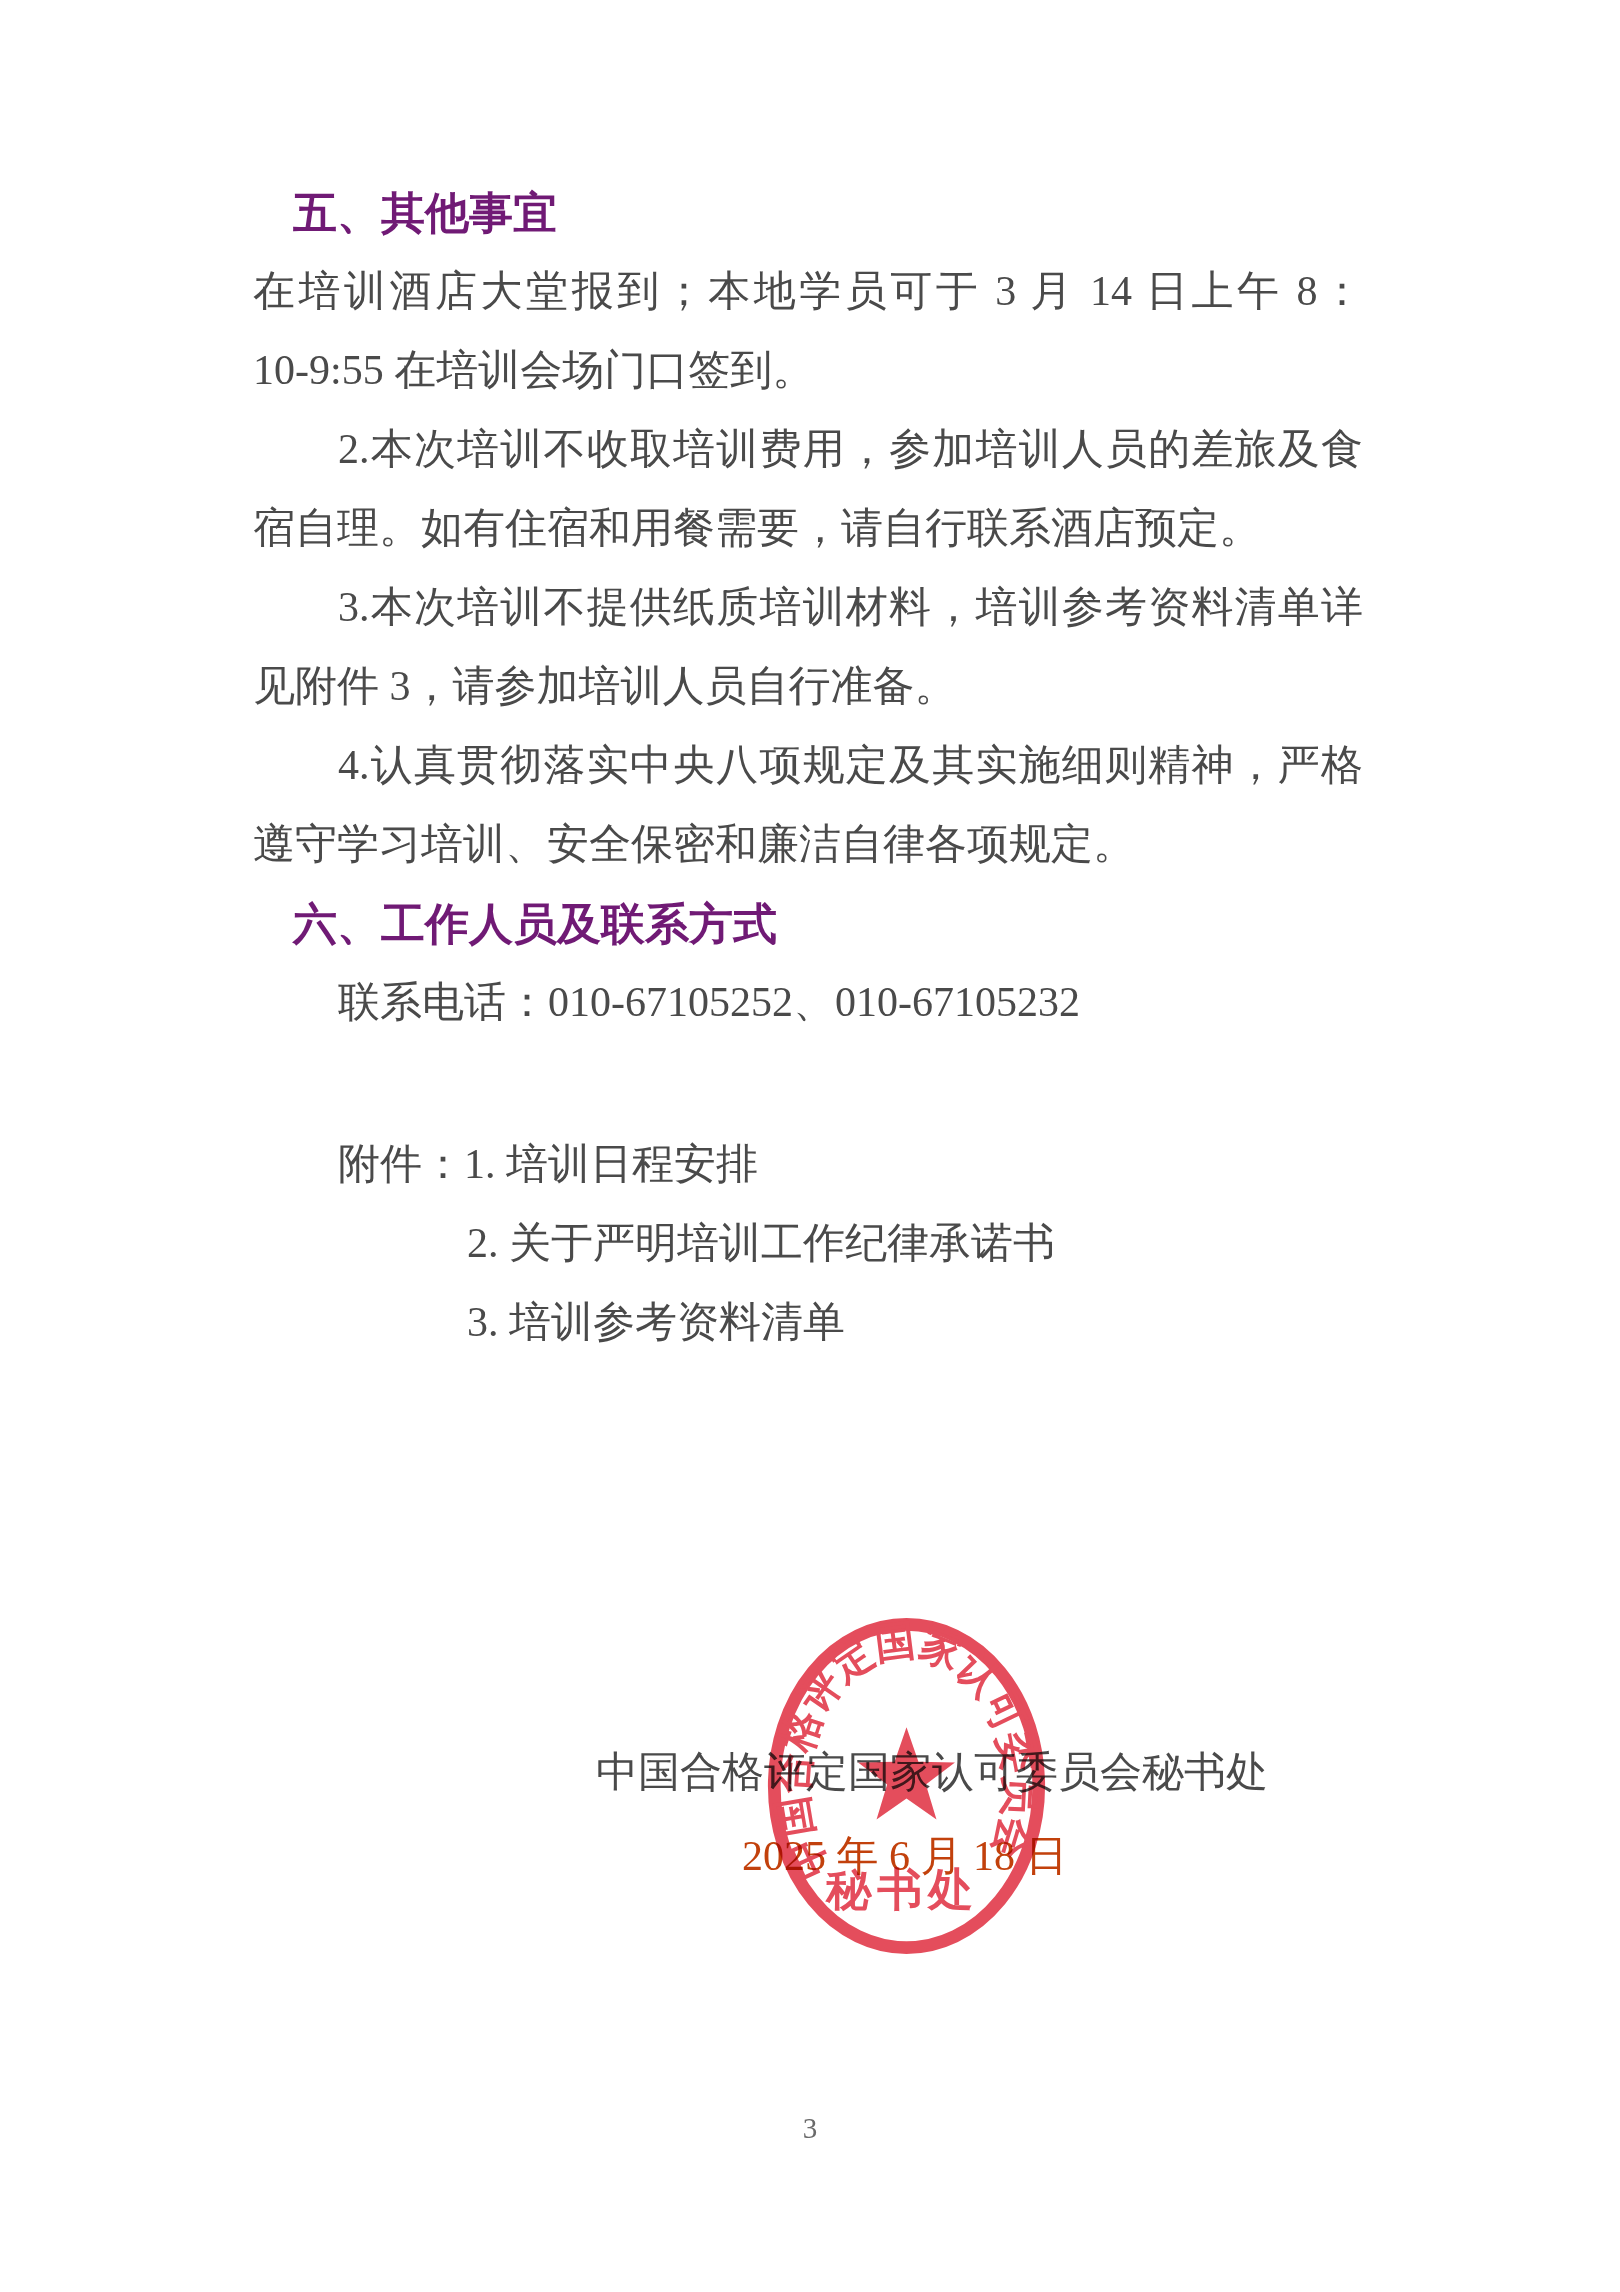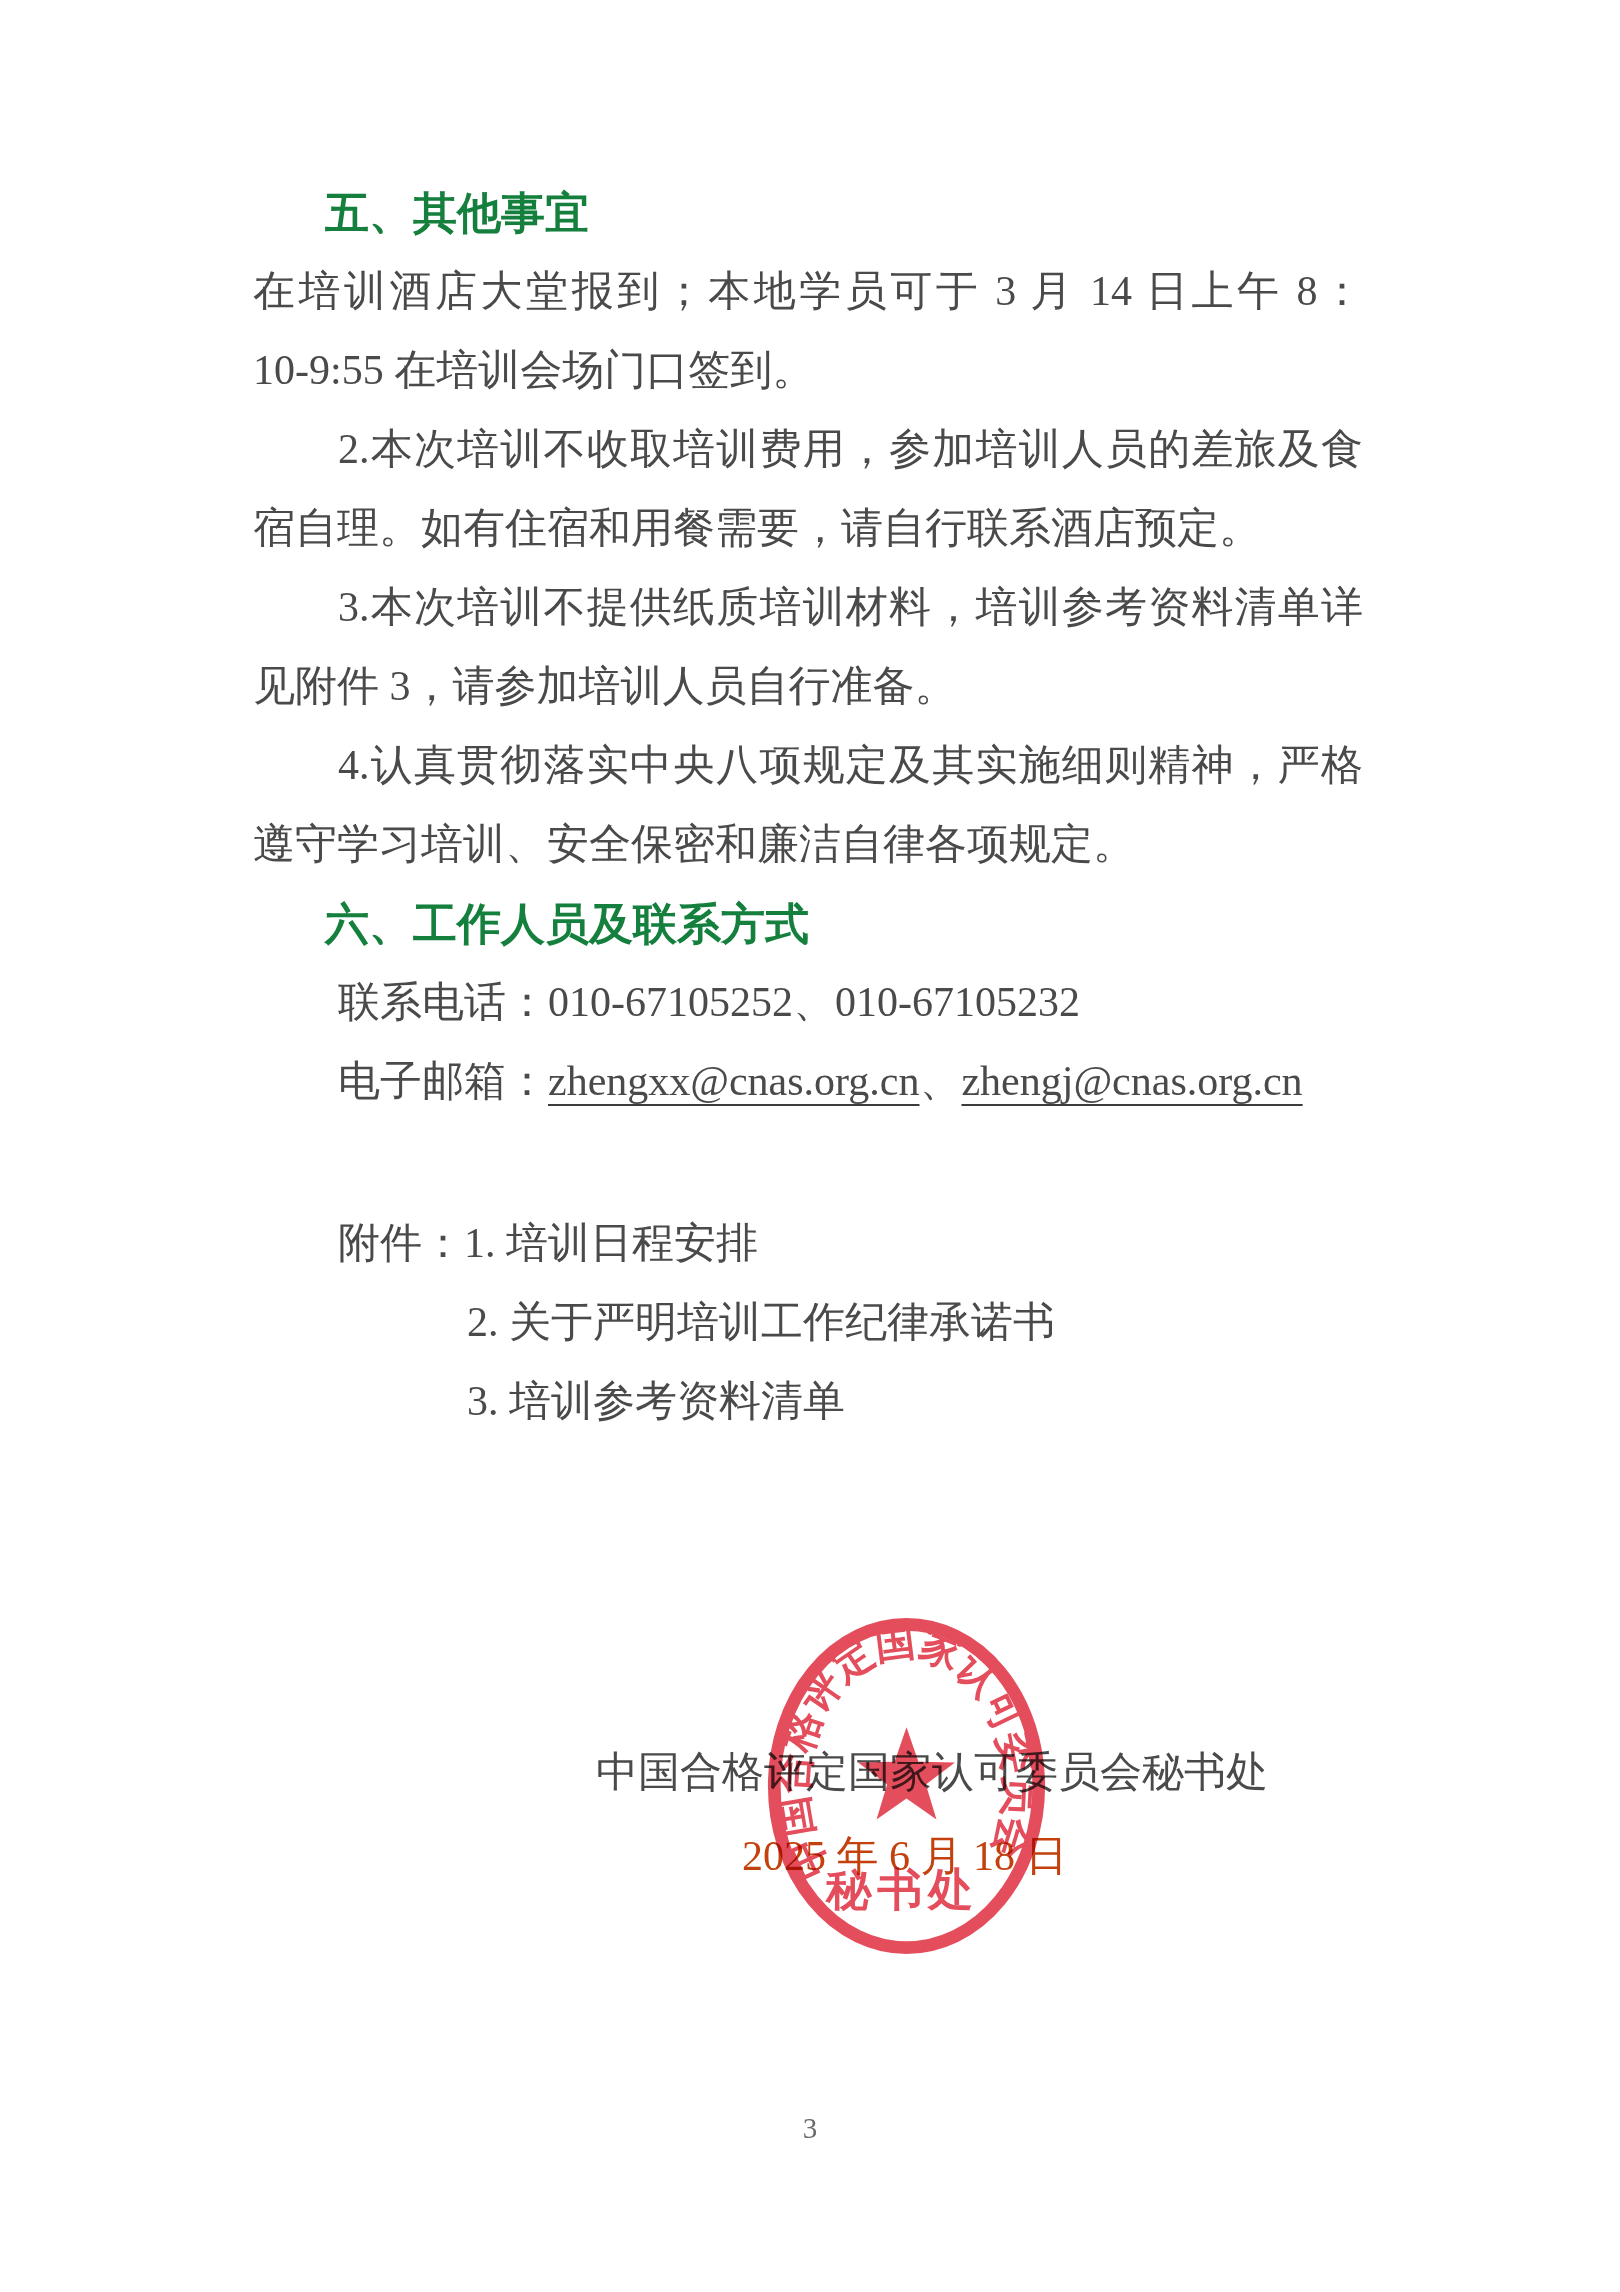--- a/index.html
+++ b/index.html
@@ -20,22 +20,22 @@
   .line{
     height:79px;line-height:79px;
     font-size:42px;
     white-space:nowrap;
     color:#4a4a4a;
   }
   .heading{
     font-family:"Liberation Sans", sans-serif;
     font-weight:700;
     font-size:44px;
-    color:#15803d;
-    margin-left:72px;
+    color:#701a75;
+    margin-left:40px;
   }
   .indent{text-indent:85px;}
   .attach{margin-left:214px;}
   .j{
     text-align:justify;
     text-align-last:justify;
     white-space:normal;
   }
   .spacer{height:83px;line-height:83px;}
   .u{
@@ -86,21 +86,20 @@
       <div class="line j">在培训酒店大堂报到；本地学员可于 3 月 14 日上午 8：</div>
       <div class="line">10-9:55 在培训会场门口签到。</div>
       <div class="line j indent">2.本次培训不收取培训费用，参加培训人员的差旅及食</div>
       <div class="line">宿自理。如有住宿和用餐需要，请自行联系酒店预定。</div>
       <div class="line j indent">3.本次培训不提供纸质培训材料，培训参考资料清单详</div>
       <div class="line">见附件 3，请参加培训人员自行准备。</div>
       <div class="line j indent">4.认真贯彻落实中央八项规定及其实施细则精神，严格</div>
       <div class="line">遵守学习培训、安全保密和廉洁自律各项规定。</div>
       <div class="line heading">六、工作人员及联系方式</div>
       <div class="line indent">联系电话：010-67105252、010-67105232</div>
-      <div class="line indent"><span>电子邮箱：</span><span class="u">zhengxx@cnas.org.cn</span><span>、</span><span class="u">zhengj@cnas.org.cn</span></div>
       <div class="line spacer"></div>
       <div class="line indent">附件：1. 培训日程安排</div>
       <div class="line attach">2. 关于严明培训工作纪律承诺书</div>
       <div class="line attach">3. 培训参考资料清单</div>
     </div>
 
   <div class="signature">中国合格评定国家认可委员会秘书处</div>
   <div class="sig-date">2025 年 6 月 18 日</div>
 
   <svg class="seal" viewBox="-170 -210 340 420" xmlns="http://www.w3.org/2000/svg">

